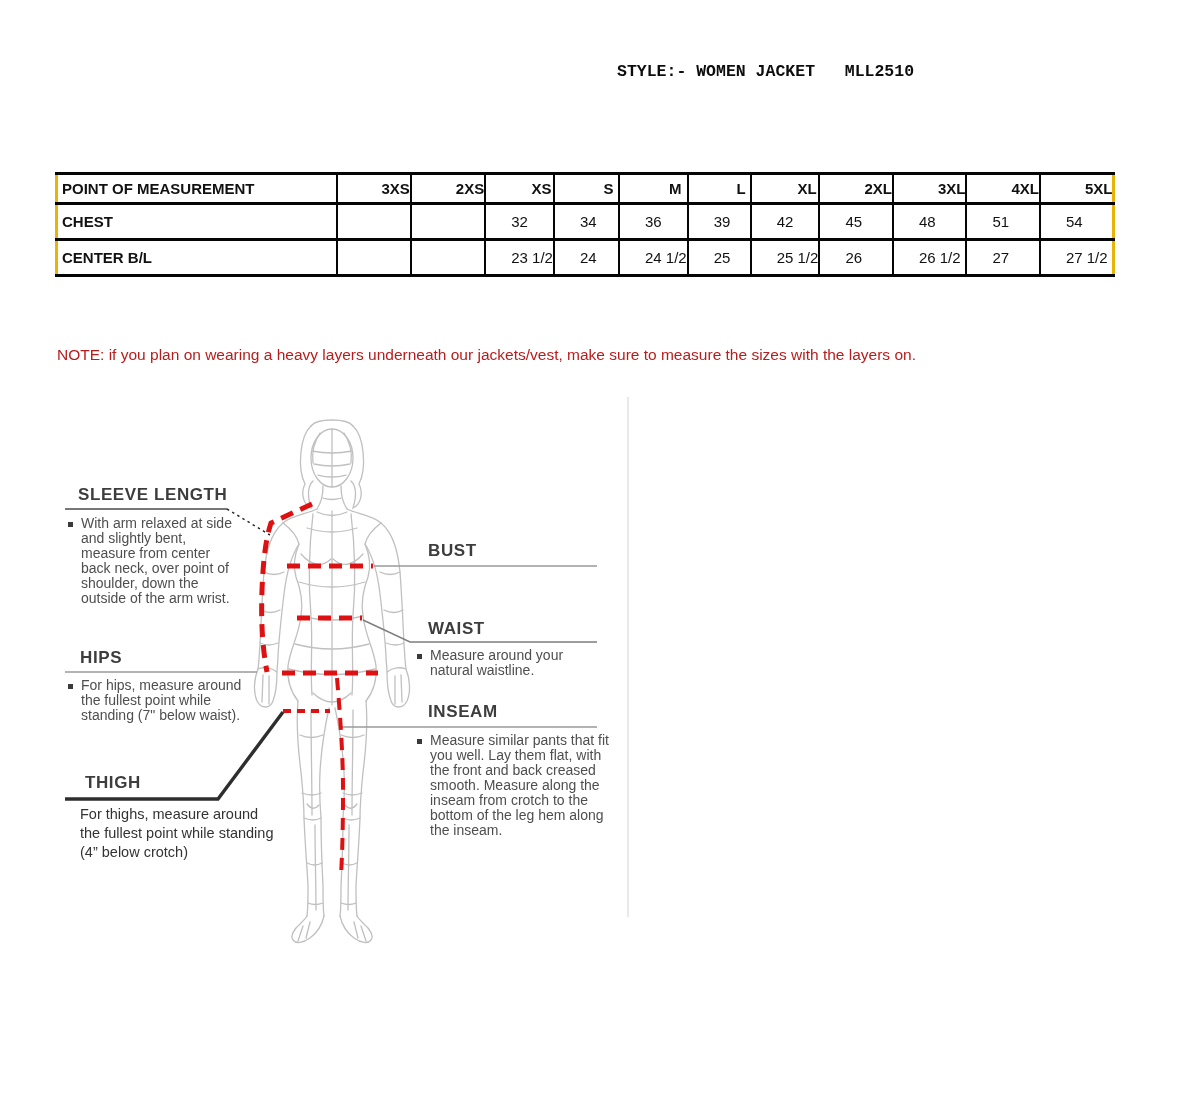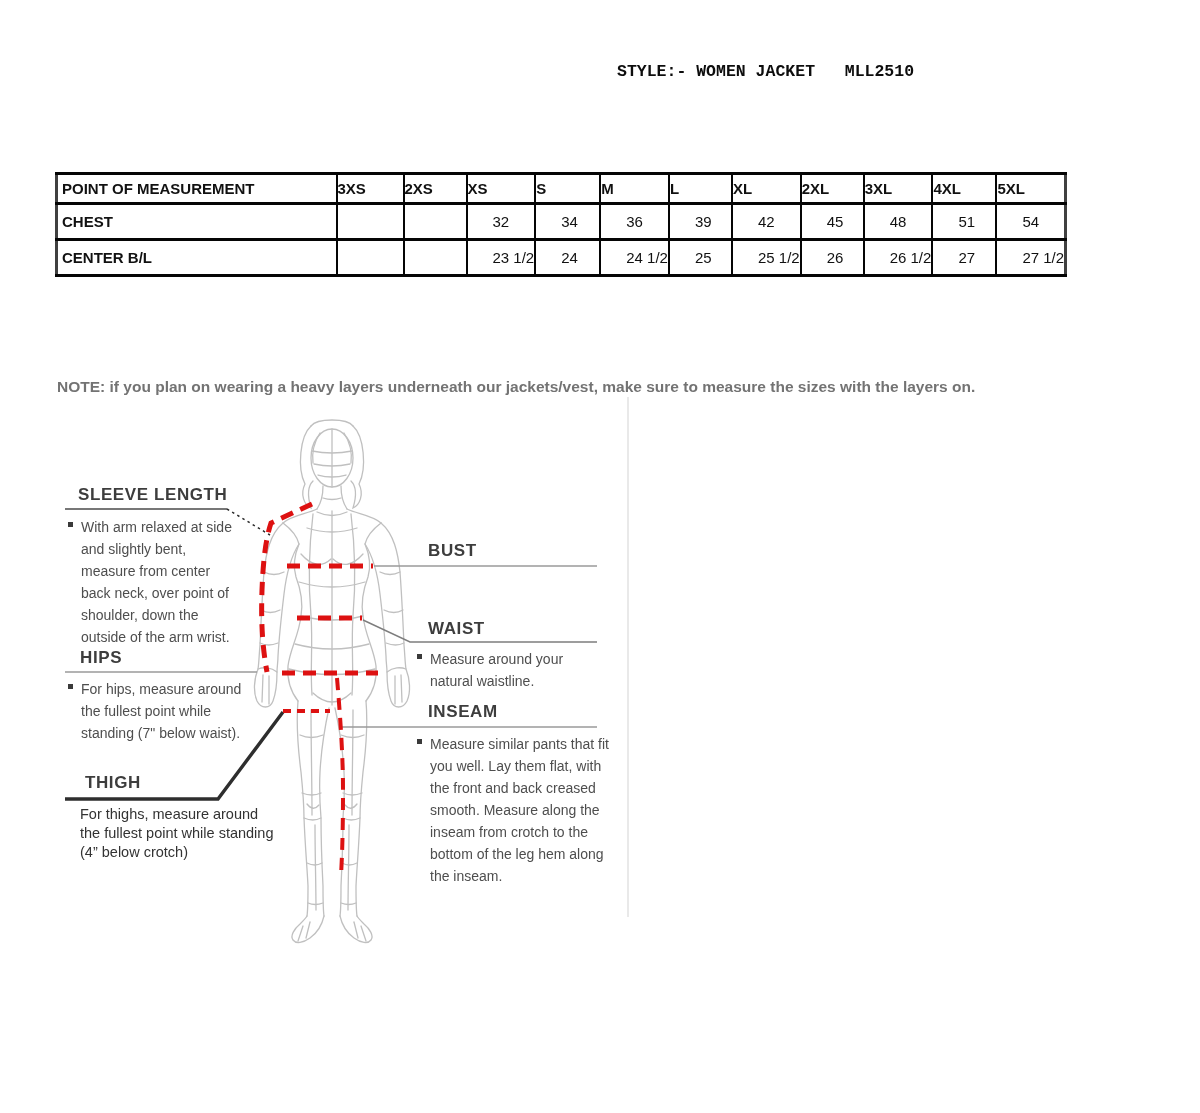--- a/index.html
+++ b/index.html
@@ -8,43 +8,43 @@
     font-family:"Liberation Sans", sans-serif; color:#111;
     overflow:hidden;
   }
   .page-title {
     position:absolute; left:617px; top:62px;
     font-size:16.5px; font-weight:bold; color:#0d0d0d; white-space:pre;font-family:Liberation Mono, monospace;
   }
   table.size-table {
     position:absolute; left:55px; top:172px;
     border-collapse:collapse; table-layout:fixed;
-    border:3px solid #404040;
+    border:3px solid #eab308;
   }
   .size-table th, .size-table td {
     border:2px solid #050505; border-top-width:3px; border-bottom-width:3px;
     font-size:15px; white-space:nowrap; overflow:hidden; padding:0;
   }
-  .size-table th { height:27px; font-weight:bold; text-align:left; }
+  .size-table th { height:27px; font-weight:bold; text-align:center;padding-left:44px; }
   .size-table th.poml { text-align:left; padding-left:4px; }
   .size-table td { height:33px; text-align:left; padding-left:25px; font-weight:normal; vertical-align:middle; }
   .size-table td.rowlabel { font-weight:bold; padding-left:4px; }
   .note-text {
     position:absolute; left:57px; top:346px;
-    font-size:15.5px; font-weight:bold; color:#737373; white-space:nowrap;margin-top:32px;
+    font-size:15.5px; font-weight:normal; color:#b91c1c; white-space:nowrap;
   }
   .diagram { position:absolute; left:60px; top:395px; width:575px; height:575px; }
   .diagram svg { position:absolute; left:0; top:0; }
   .dtitle {
     position:absolute; font-size:17px; font-weight:600; color:#3d3d3d;
     letter-spacing:0.6px; white-space:nowrap;
   }
   .ddesc { position:absolute; display:flex; gap:8px; }
   .bullet { width:5px; height:5px; background:#3a3a3a; margin-top:6px; flex:0 0 auto; }
-  .dtext { font-size:14px; line-height:22px; color:#4e4e4e; flex:1; }
+  .dtext { font-size:14px; line-height:15px; color:#4e4e4e; flex:1; }
   .thigh-text .dtext { font-size:14.5px; line-height:19px; color:#333; }
 </style>
 </head>
 <body>
 
 <div class="page-title">STYLE:- WOMEN JACKET   MLL2510</div>
 
 <table class="size-table">
   <colgroup>
     <col style="width:280px">

